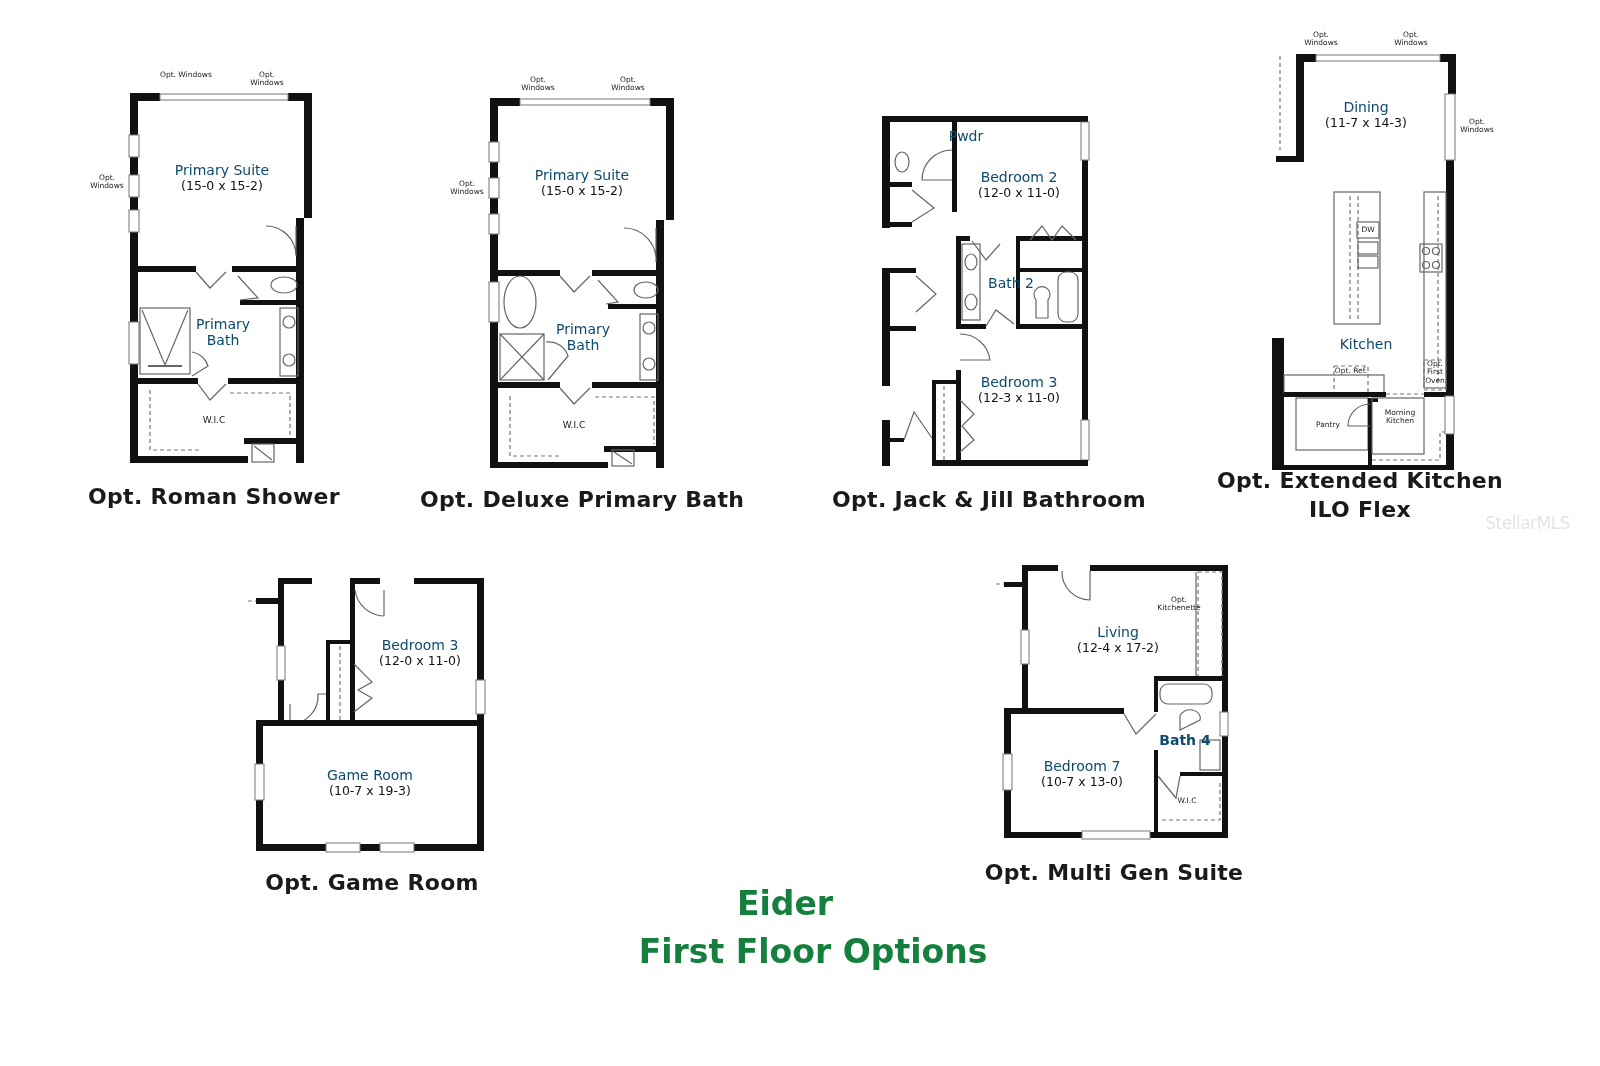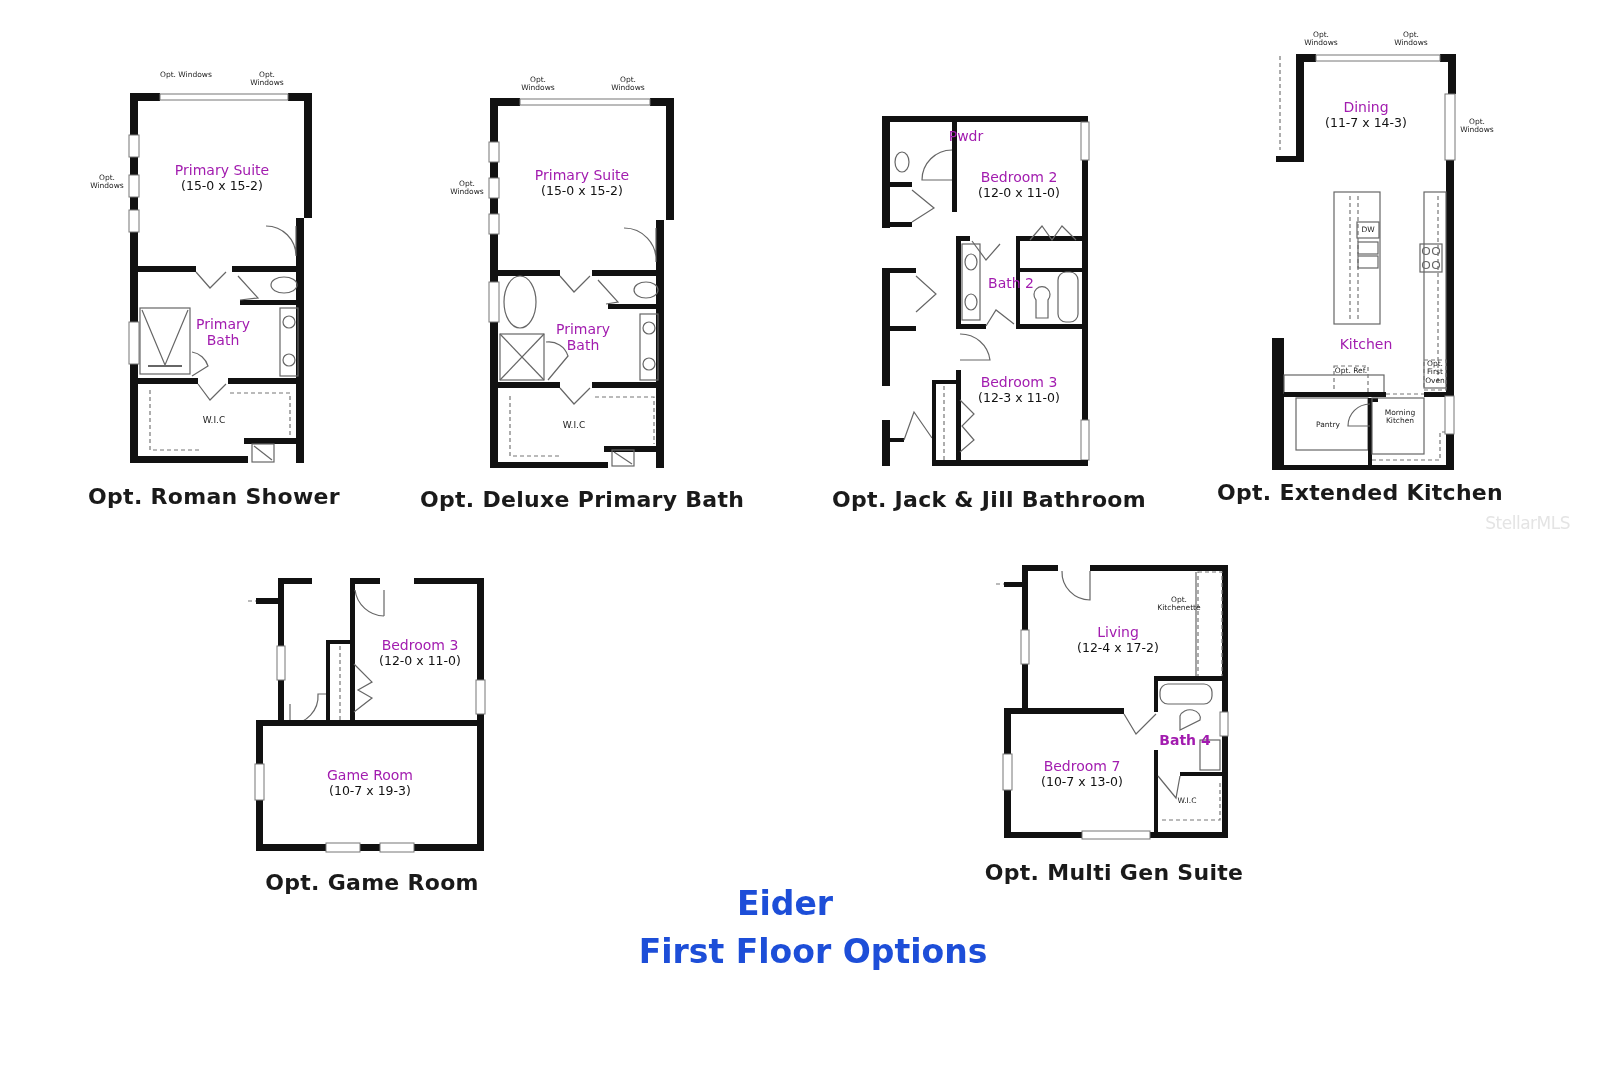--- a/index.html
+++ b/index.html
@@ -1,26 +1,26 @@
 <!DOCTYPE html>
 <html><head>
 <meta charset="utf-8">
 <style>
   html, body { margin:0; padding:0; background:#ffffff; }
   body { width:1600px; height:1066px; position:relative; overflow:hidden;
          font-family:"DejaVu Sans", "Liberation Sans", sans-serif; color:#1a1a1a; }
   .plan { position:absolute; }
   .plan svg { position:absolute; left:0; top:0; overflow:visible; }
   .lbl { position:absolute; text-align:center; white-space:nowrap; line-height:1.15; }
-  .room { font-size:14px; color:#a21caf; }
+  .room { font-size:14px; color:#0c4a6e; }
   .dim { font-size:12.5px; color:#111; display:block; }
   .tiny { font-size:7.5px; color:#222; line-height:1.1; }
   .small { font-size:9px; color:#222; }
   .caption { position:absolute; font-size:22px; font-weight:bold; color:#1a1a1a; text-align:center; white-space:nowrap; letter-spacing:0.3px; }
-  .title { position:absolute; left:0; width:1570px; text-align:center; font-weight:bold; color:#1d4ed8; font-size:33px; }
+  .title { position:absolute; left:0; width:1570px; text-align:center; font-weight:bold; color:#15803d; font-size:33px; }
   .watermark { position:absolute; right:30px; top:513px; font-size:17px; color:#e4e4e4; font-weight:normal; letter-spacing:-0.5px; }
   .wall { fill:#111; }
   .thin { stroke:#666; stroke-width:1.2; fill:none; }
   .dash { stroke:#777; stroke-width:1.2; fill:none; stroke-dasharray:4 3; }
   .win { fill:#fff; stroke:#777; stroke-width:1; }
 </style>
 </head>
 <body>
 
 <div class="plan" style="left:0;top:0;width:400px;height:520px;">
@@ -245,22 +245,23 @@
   <div class="lbl" style="left:1316px;top:98px;width:100px;">
     <span class="room">Dining</span>
     <span class="dim">(11-7 x 14-3)</span>
   </div>
   <div class="lbl tiny" style="left:1358px;top:226px;width:20px;">DW</div>
   <div class="lbl room" style="left:1330px;top:336px;width:72px;">Kitchen</div>
   <div class="lbl tiny" style="left:1334px;top:367px;width:34px;white-space:normal;">Opt. Ref.</div>
   <div class="lbl tiny" style="left:1422px;top:360px;width:26px;white-space:normal;">Opt. First Oven</div>
   <div class="lbl tiny" style="left:1306px;top:421px;width:44px;">Pantry</div>
   <div class="lbl tiny" style="left:1378px;top:409px;width:44px;white-space:normal;">Morning Kitchen</div>
-  <div class="caption" style="left:1212px;top:480px;width:296px;text-align:center;">
+  <div class="caption" style="left:1212px;top:468px;width:296px;text-align:center;">
     <span style="display:block;">Opt. Extended Kitchen</span>
+    <span style="display:block;margin-top:4px;">ILO Flex</span>
   </div>
 </div>
 
 <div class="plan" style="left:0;top:0;width:600px;height:900px;">
   <svg width="600" height="900">
     <rect class="wall" x="278" y="578" width="6" height="146"></rect>
     <rect class="wall" x="278" y="578" width="34" height="6"></rect>
     <rect class="wall" x="350" y="578" width="30" height="6"></rect>
     <rect class="wall" x="414" y="578" width="70" height="6"></rect>
     <rect class="wall" x="477" y="578" width="7" height="272"></rect>

